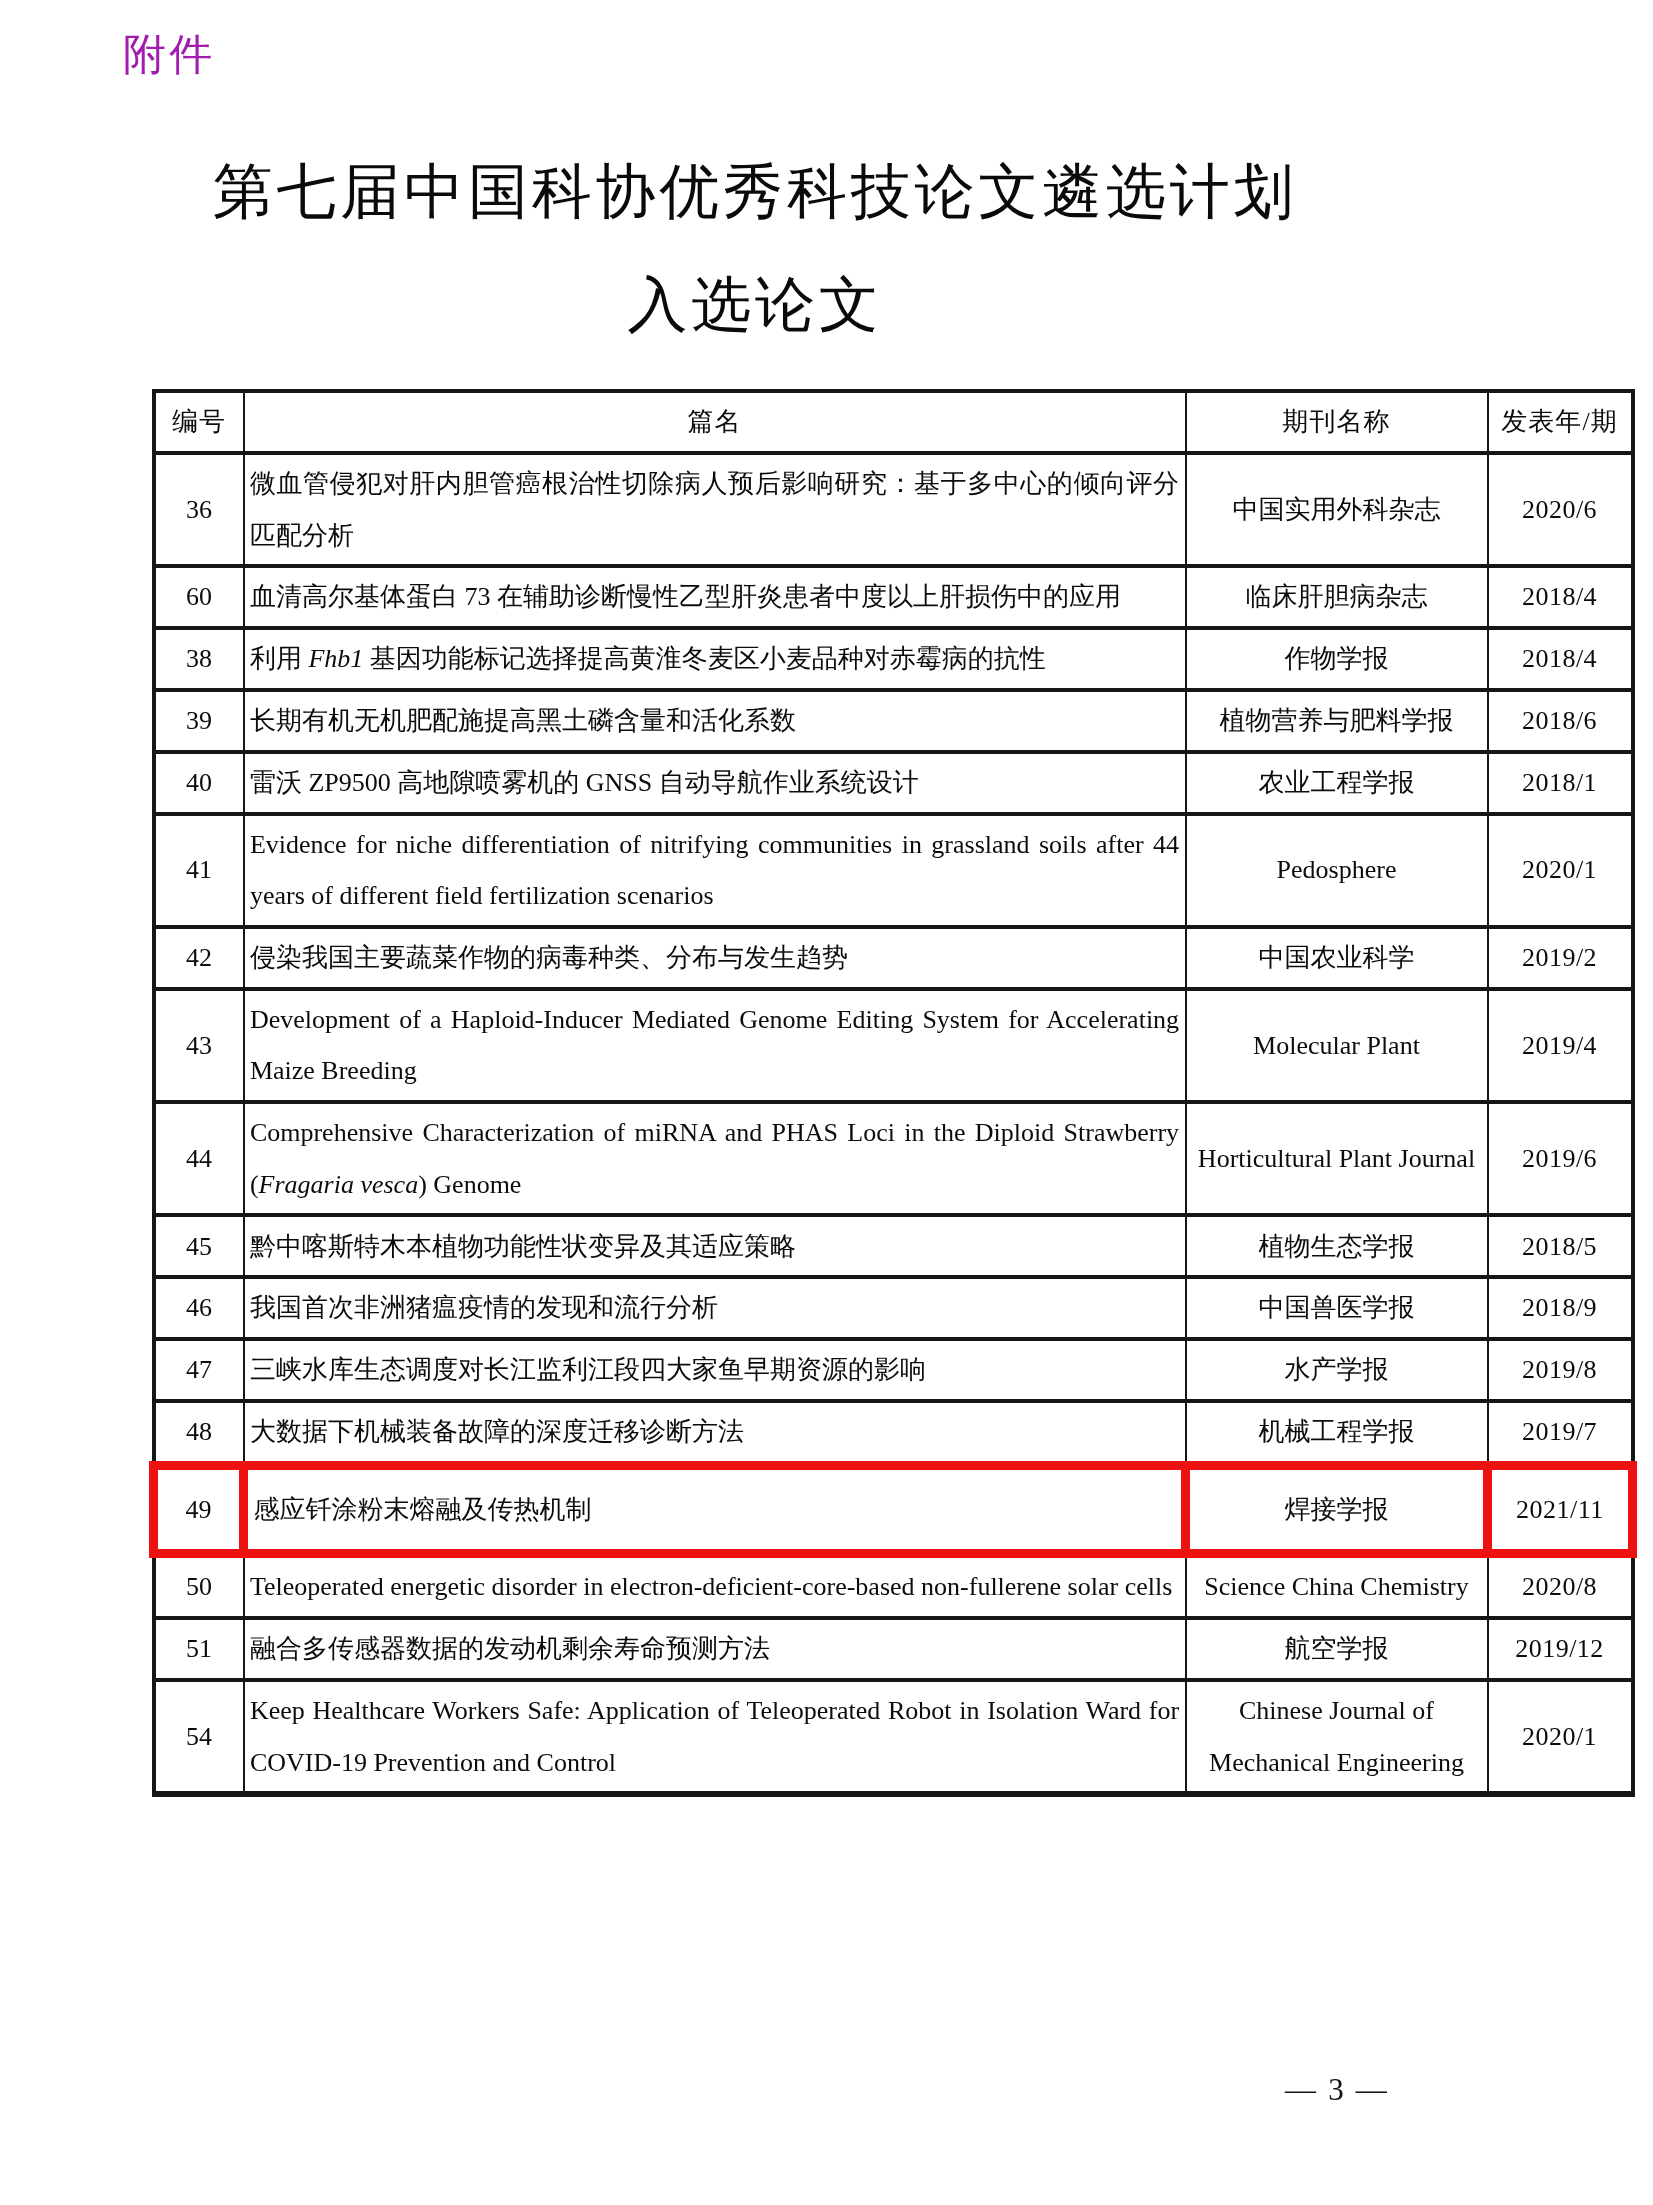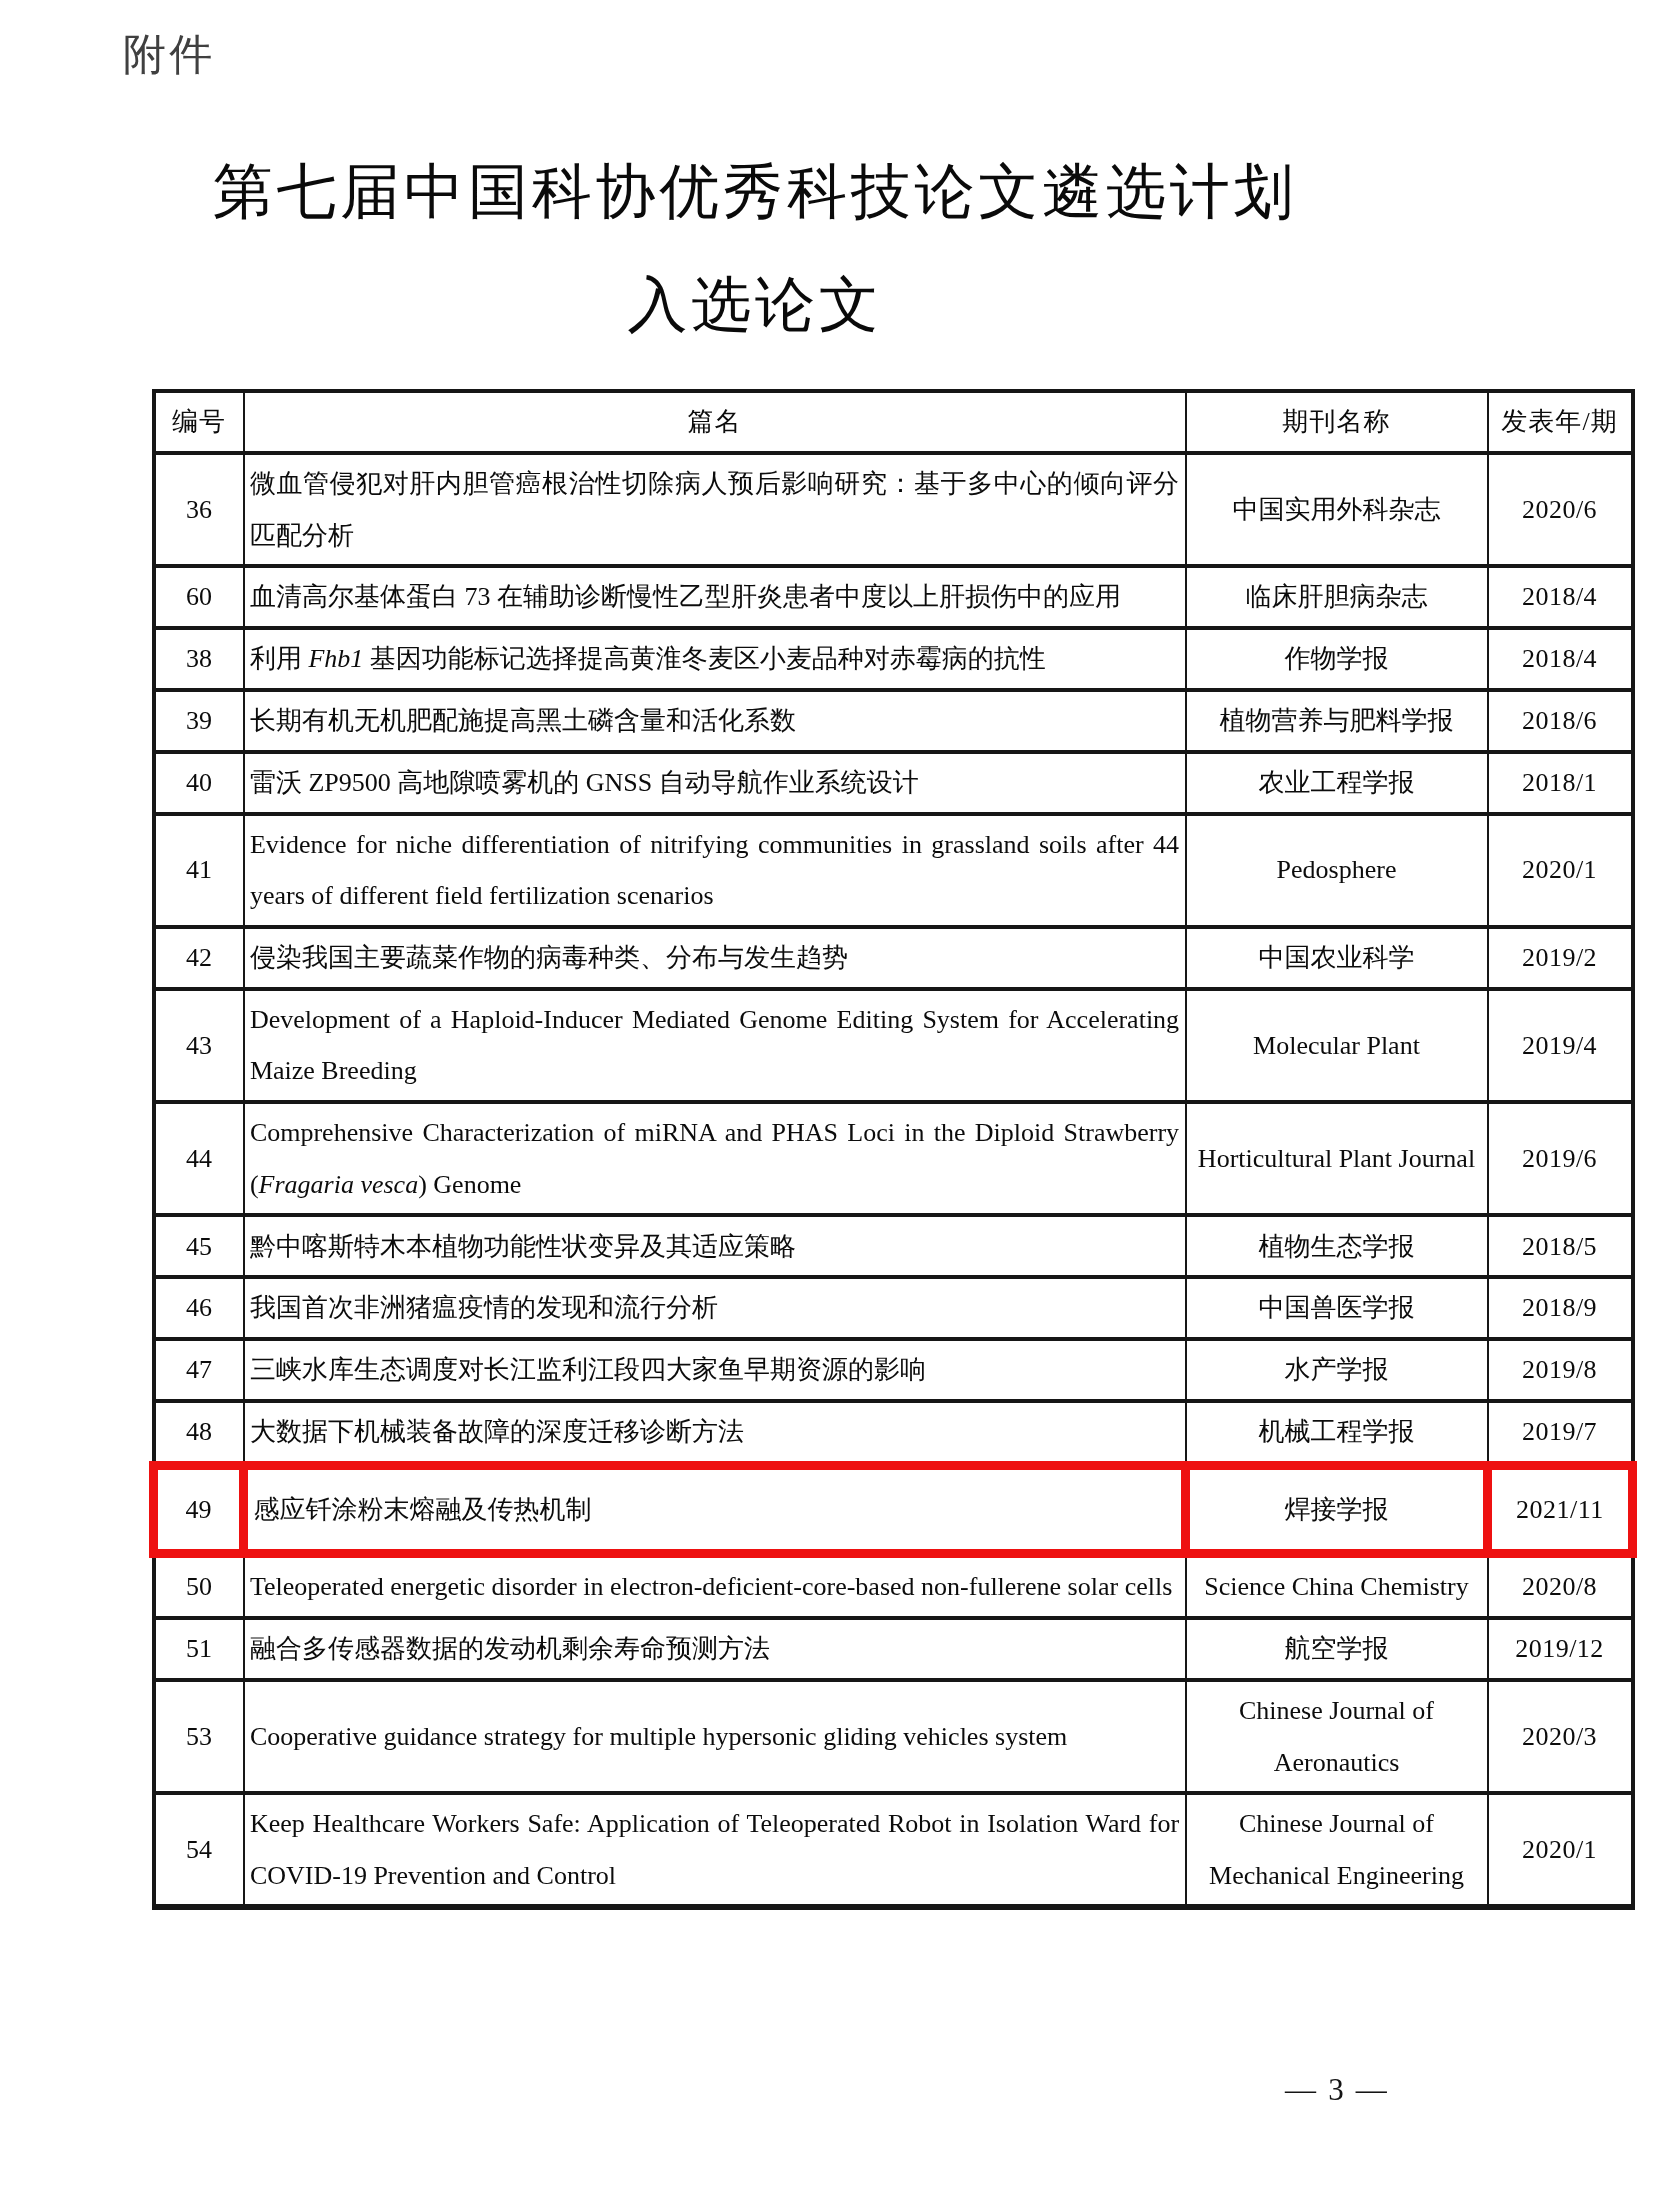--- a/index.html
+++ b/index.html
@@ -3,21 +3,21 @@
 <meta charset="utf-8">
 <style>
   html,body{margin:0;padding:0;background:#ffffff;}
   body{
     width:1654px;height:2205px;position:relative;overflow:hidden;
     font-family:"Liberation Serif","DejaVu Serif",serif;color:#111;
     -webkit-font-smoothing:antialiased;
   }
   .attachment{
     position:absolute;left:123px;top:26px;
-    font-size:43px;letter-spacing:3.2px;color:#404040;
+    font-size:43px;letter-spacing:3.2px;color:#a21caf;
   }
   .doc-title{
     position:absolute;left:0;width:1510px;text-align:center;
     font-size:60px;font-weight:normal;color:#0a0a0a;letter-spacing:3.8px;
     white-space:nowrap;
   }
   .doc-title.line1{top:152px;}
   .doc-title.line2{top:265px;}
   table.papers{
     position:absolute;left:149px;top:389px;
@@ -162,26 +162,20 @@
         <td class="journal">Science China Chemistry</td>
         <td class="year">2020/8</td>
       </tr>
       <tr>
         <td class="no">51</td>
         <td class="title"><span>融合多传感器数据的发动机剩余寿命预测方法</span></td>
         <td class="journal">航空学报</td>
         <td class="year">2019/12</td>
       </tr>
       <tr>
-        <td class="no">53</td>
-        <td class="title"><span>Cooperative guidance strategy for multiple hypersonic gliding vehicles system</span></td>
-        <td class="journal">Chinese Journal of Aeronautics</td>
-        <td class="year">2020/3</td>
-      </tr>
-      <tr>
         <td class="no">54</td>
         <td class="title"><span>Keep Healthcare Workers Safe: Application of Teleoperated Robot in Isolation Ward for COVID-19 Prevention and Control</span></td>
         <td class="journal">Chinese Journal of Mechanical Engineering</td>
         <td class="year">2020/1</td>
       </tr>
     </tbody>
 </table>
 
 <div class="page-number">— 3 —</div>
 

